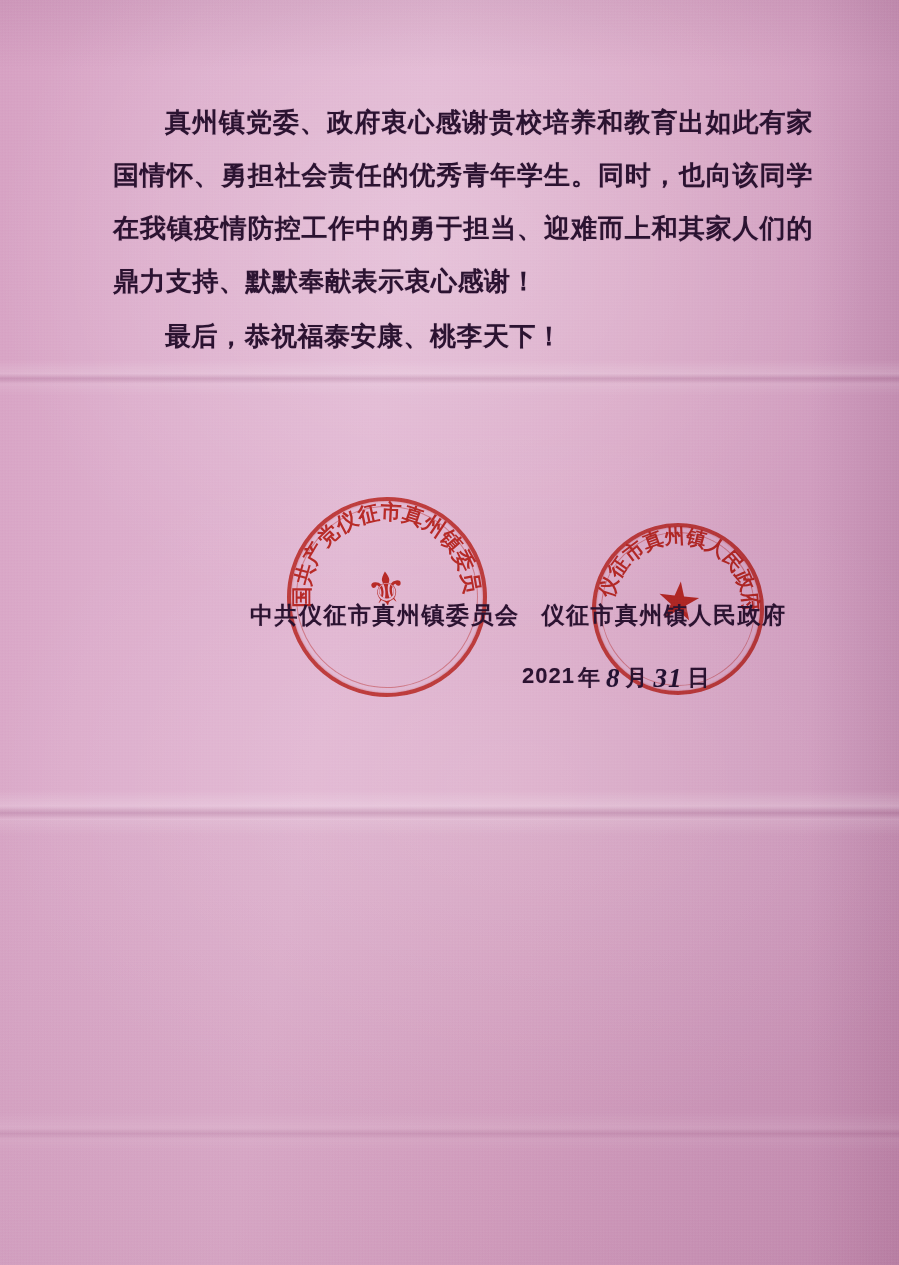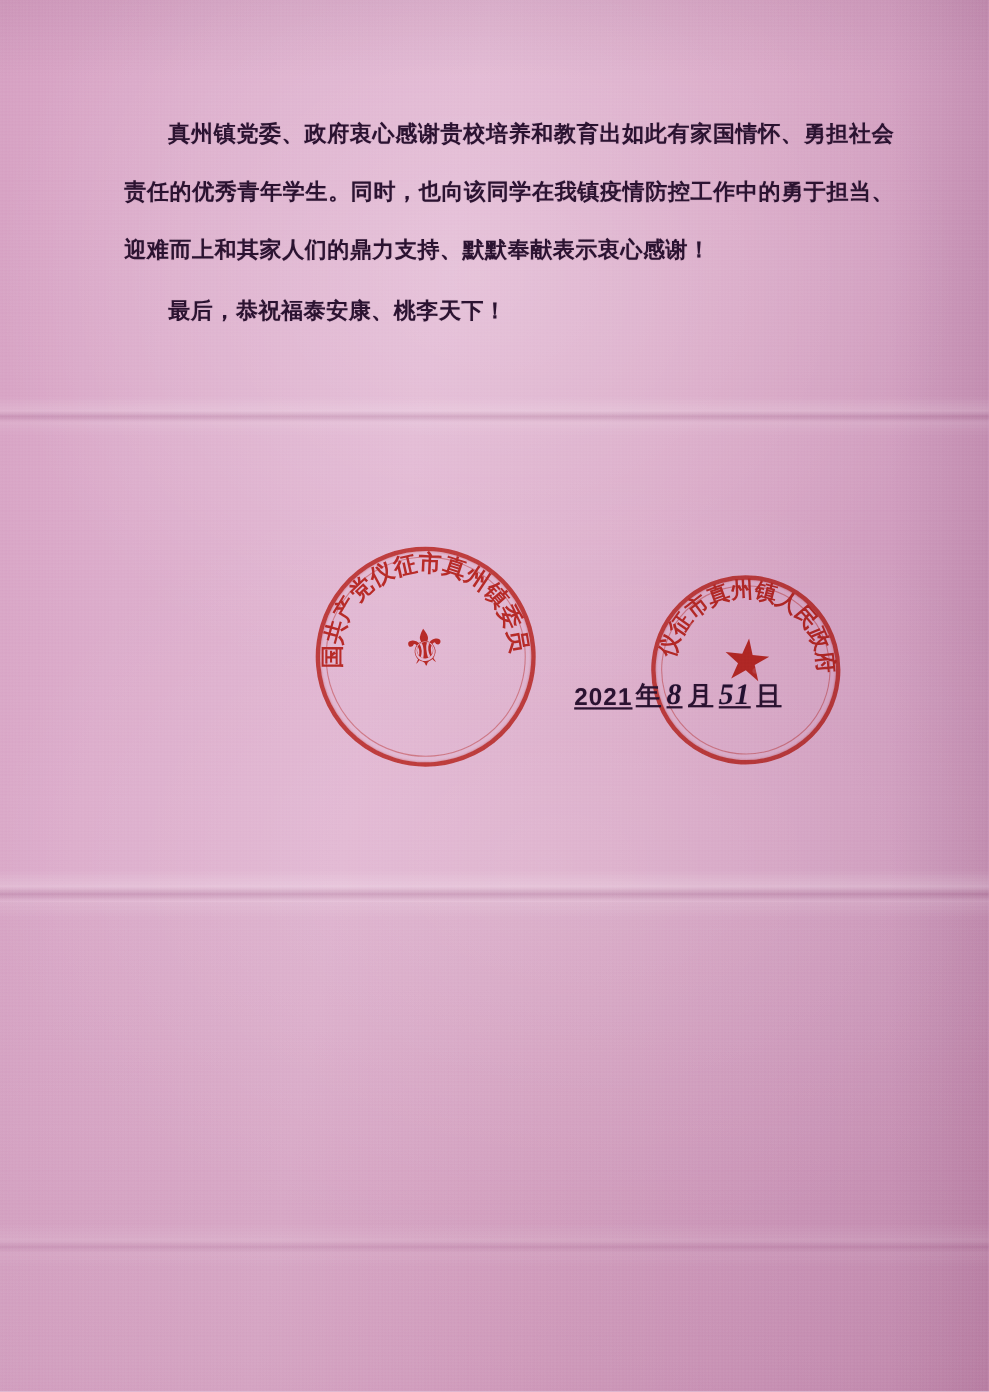--- a/index.html
+++ b/index.html
@@ -105,21 +105,21 @@
     pointer-events: none;
   }
 
   
   #letter-body {
     position: absolute;
     left: 113px;
     top: 96px;
     width: 700px;
     color: #2a1230;
-    font-size: 20px;
+    font-size: 26px;
     line-height: 53px;
     letter-spacing: 0.5px;
     text-align: justify;
     font-weight: 600;
     text-shadow: 0 0 1px rgba(40,15,45,0.25);
   }
   #letter-body p {
     margin: 0 0 2px 0;
     text-indent: 2em;
   }
@@ -135,28 +135,27 @@
     font-weight: 600;
     letter-spacing: 1.5px;
     text-shadow: 0 0 1px rgba(40,15,45,0.22);
   }
   #sig-line {
     display: flex;
     gap: 22px;
     white-space: nowrap;
   }
   #date-line {
-    margin-top: 16px;
+    margin-top: 32px;
     margin-left: 272px;
     display: flex;
-    align-items: flex-end;
+    align-items: flex-start;
     font-family: "Liberation Sans", sans-serif;
     font-size: 22px;
     letter-spacing: 1px;
-    text-decoration: underline;
   }
   .date-num-hand {
     font-family: "Liberation Serif", serif;
     font-size: 27px;
     font-weight: 700;
     font-style: italic;
     color: #221030;
     padding: 0 2px;
   }
   .date-cn {
@@ -285,24 +284,28 @@
         <textPath href="#arcGovTop" startOffset="50%" text-anchor="middle">仪征市真州镇人民政府</textPath>
       </text>
     </svg>
     <div class="seal-emblem">
       <div class="star">★</div>
     </div>
     <div class="speckle"></div>
   </div>
 
   <div id="signature">
+    <div id="sig-line">
+      <span>中共仪征市真州镇委员会</span>
+      <span>仪征市真州镇人民政府</span>
+    </div>
     <div id="date-line">
       <span>2021</span>
       <span class="date-cn">年</span>
       <span class="date-num-hand">8</span>
       <span class="date-cn">月</span>
-      <span class="date-num-hand">51</span>
+      <span class="date-num-hand">31</span>
       <span class="date-cn">日</span>
     </div>
   </div>
 
   <div id="grain"></div>
 </div>
 
 </body></html>

